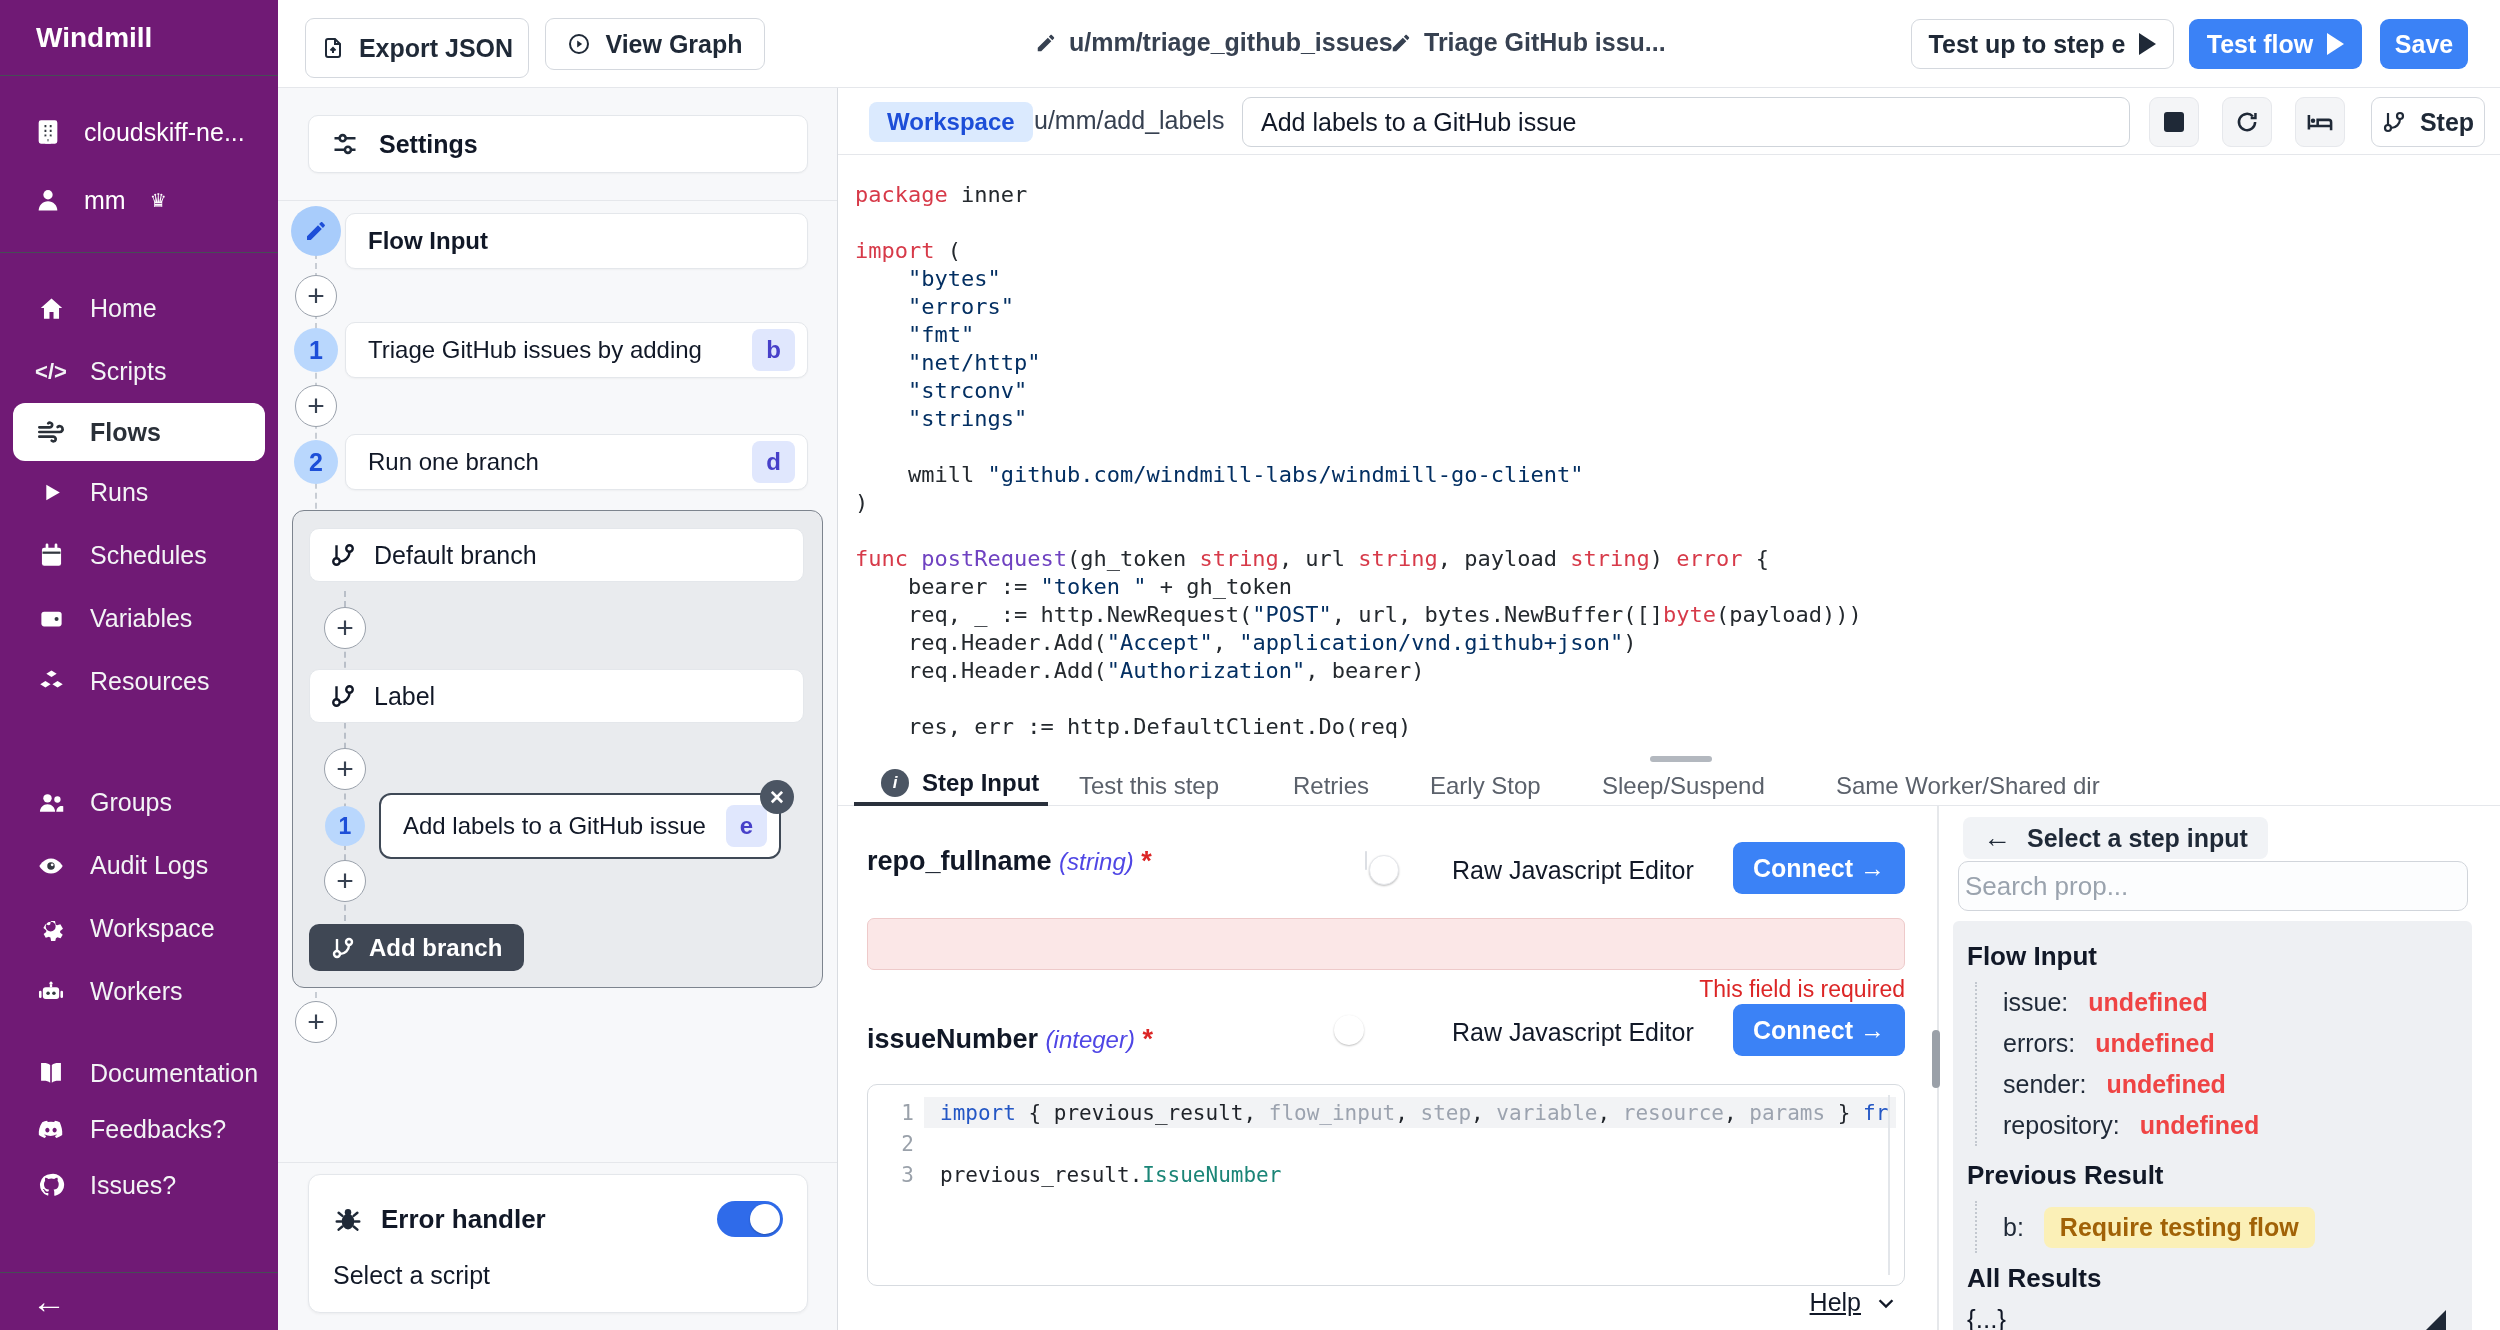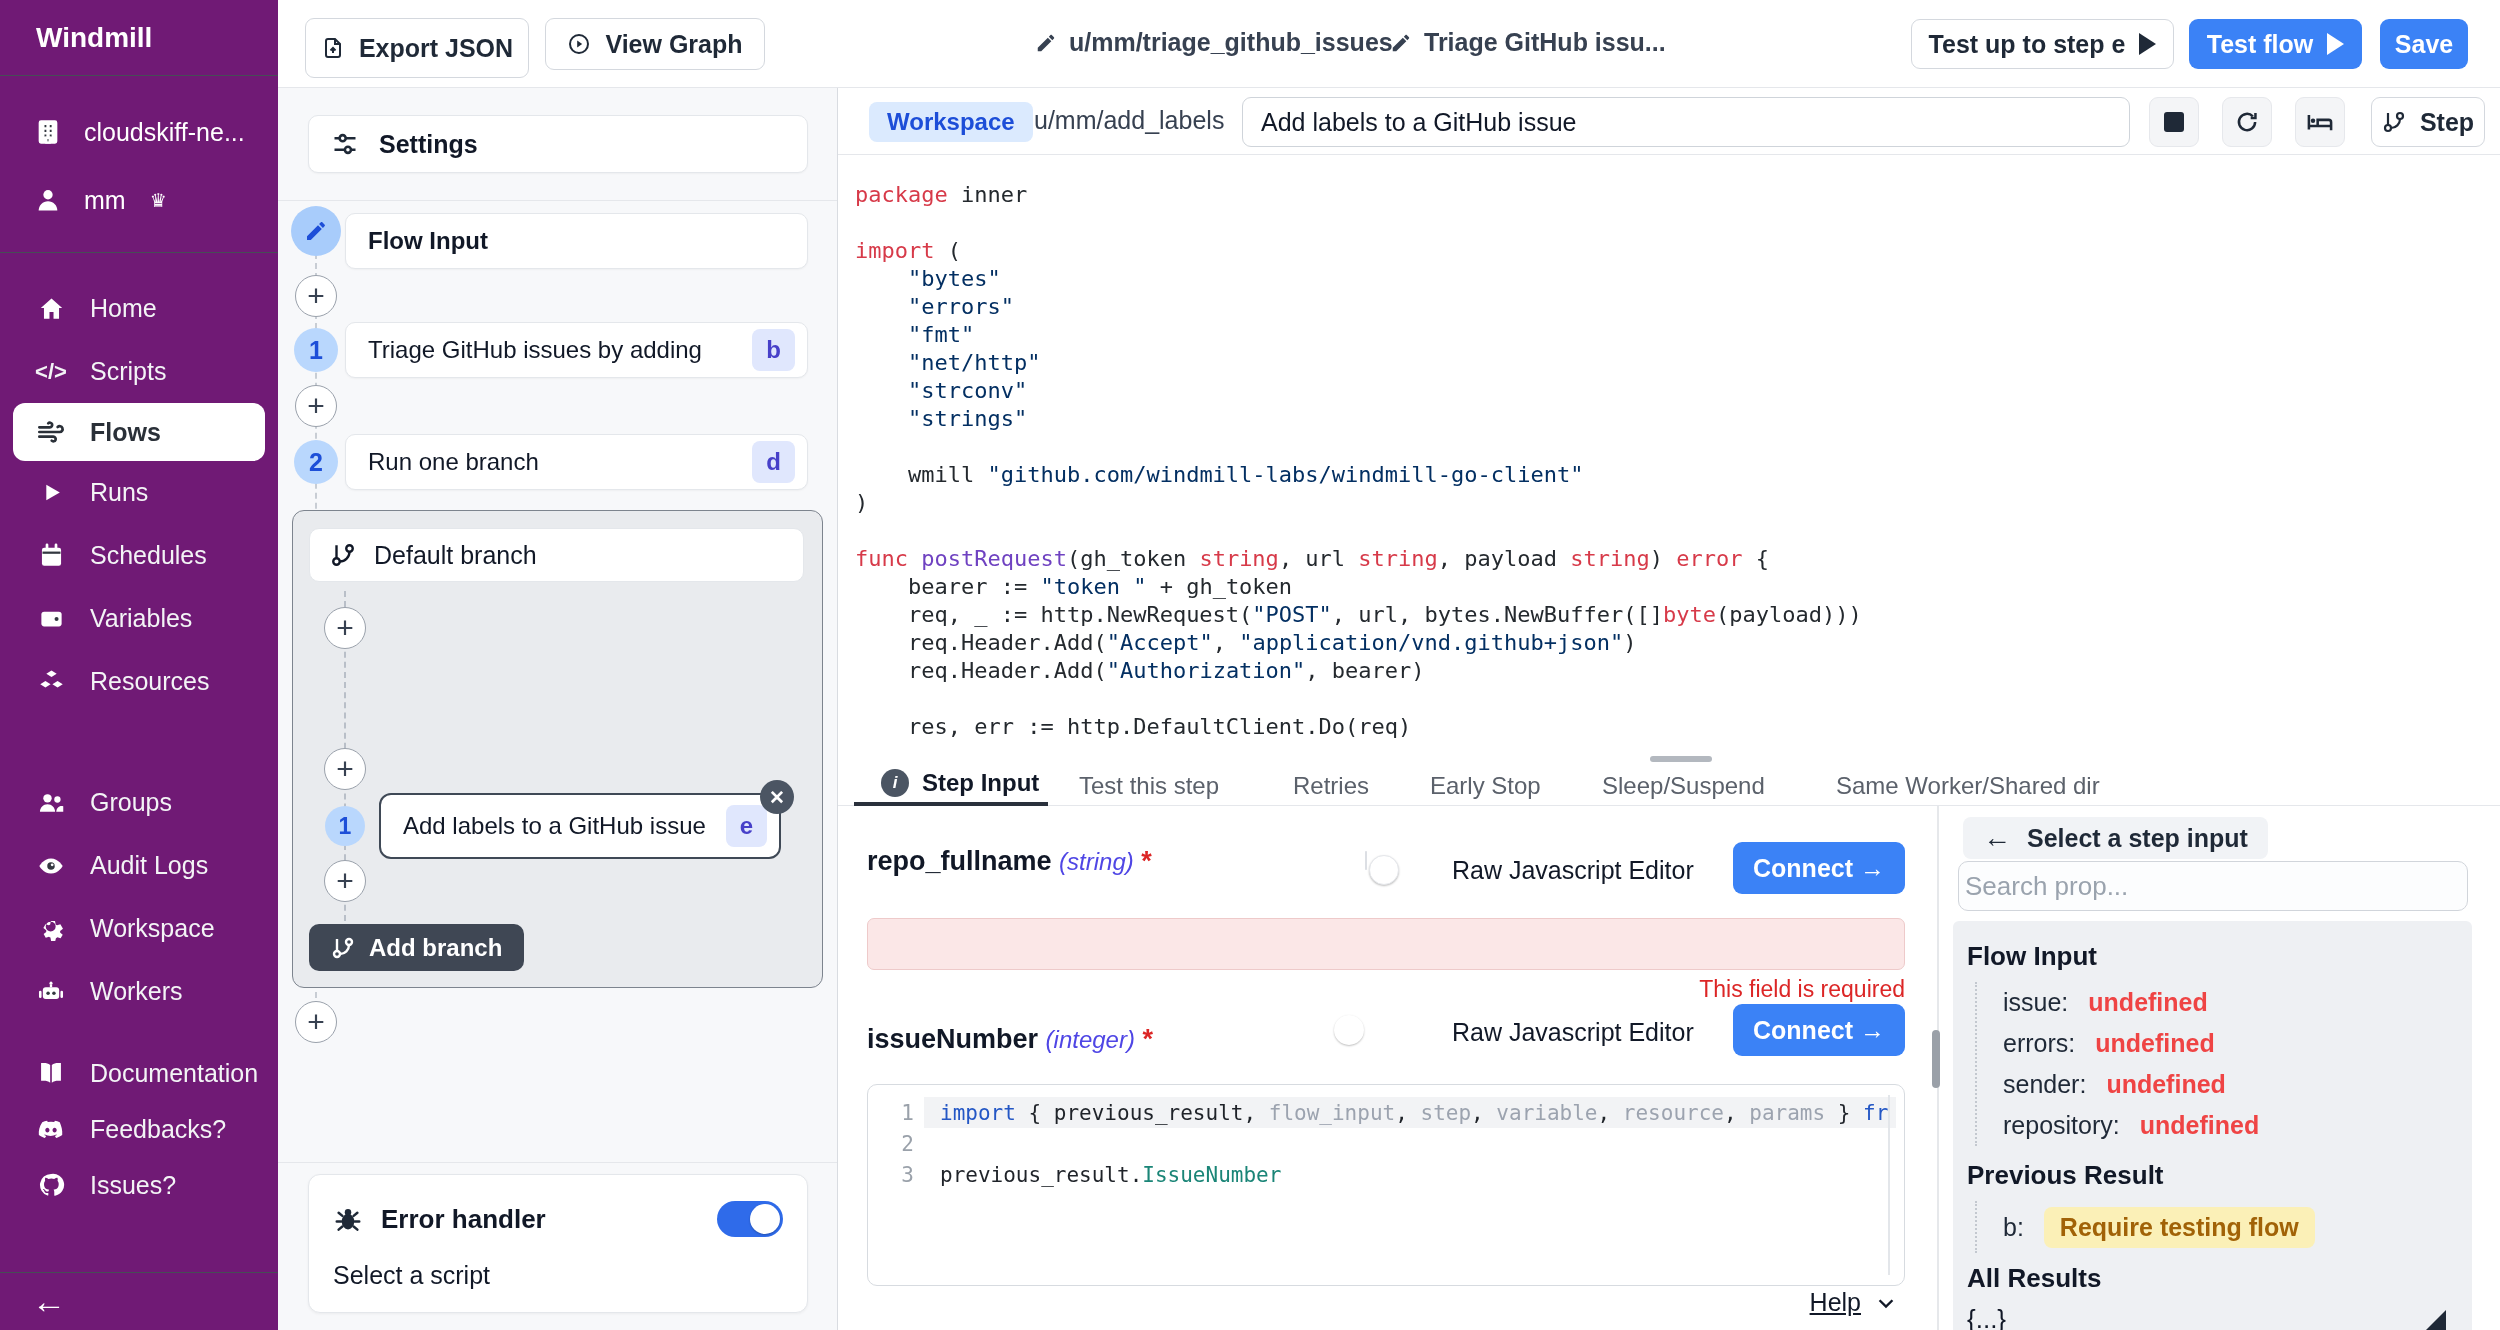--- a/index.html
+++ b/index.html
@@ -381,20 +381,31 @@
           <svg width="26" height="26" viewBox="0 0 24 24" fill="none" stroke="#111827" stroke-width="2.2">
             <path d="M6 3v12"></path>
             <circle cx="6" cy="18" r="3"></circle>
             <circle cx="18" cy="6" r="3"></circle>
             <path d="M18 9a9 9 0 0 1-9 9"></path>
           </svg>
         </span>
       <span>Default branch</span>
     </div>
     <div class="pluscircle" style="left:31px; top:96px;">+</div>
+    <div class="gitcard" style="top:158px;">
+      <span>
+          <svg width="26" height="26" viewBox="0 0 24 24" fill="none" stroke="#111827" stroke-width="2.2">
+            <path d="M6 3v12"></path>
+            <circle cx="6" cy="18" r="3"></circle>
+            <circle cx="18" cy="6" r="3"></circle>
+            <path d="M18 9a9 9 0 0 1-9 9"></path>
+          </svg>
+        </span>
+      <span>Label</span>
+    </div>
     <div class="pluscircle" style="left:31px; top:237px;">+</div>
     <div class="numcircle" style="left:32px; top:295px; width:40px; height:40px; font-size:23px;">
         <span>1</span>
       </div>
     <div class="selnode">
       <span class="nodelabel">Add labels to a GitHub issue</span>
       <span class="nodebadge">e</span>
       <span class="closex">✕</span>
     </div>
     <div class="pluscircle" style="left:31px; top:349px;">+</div>

